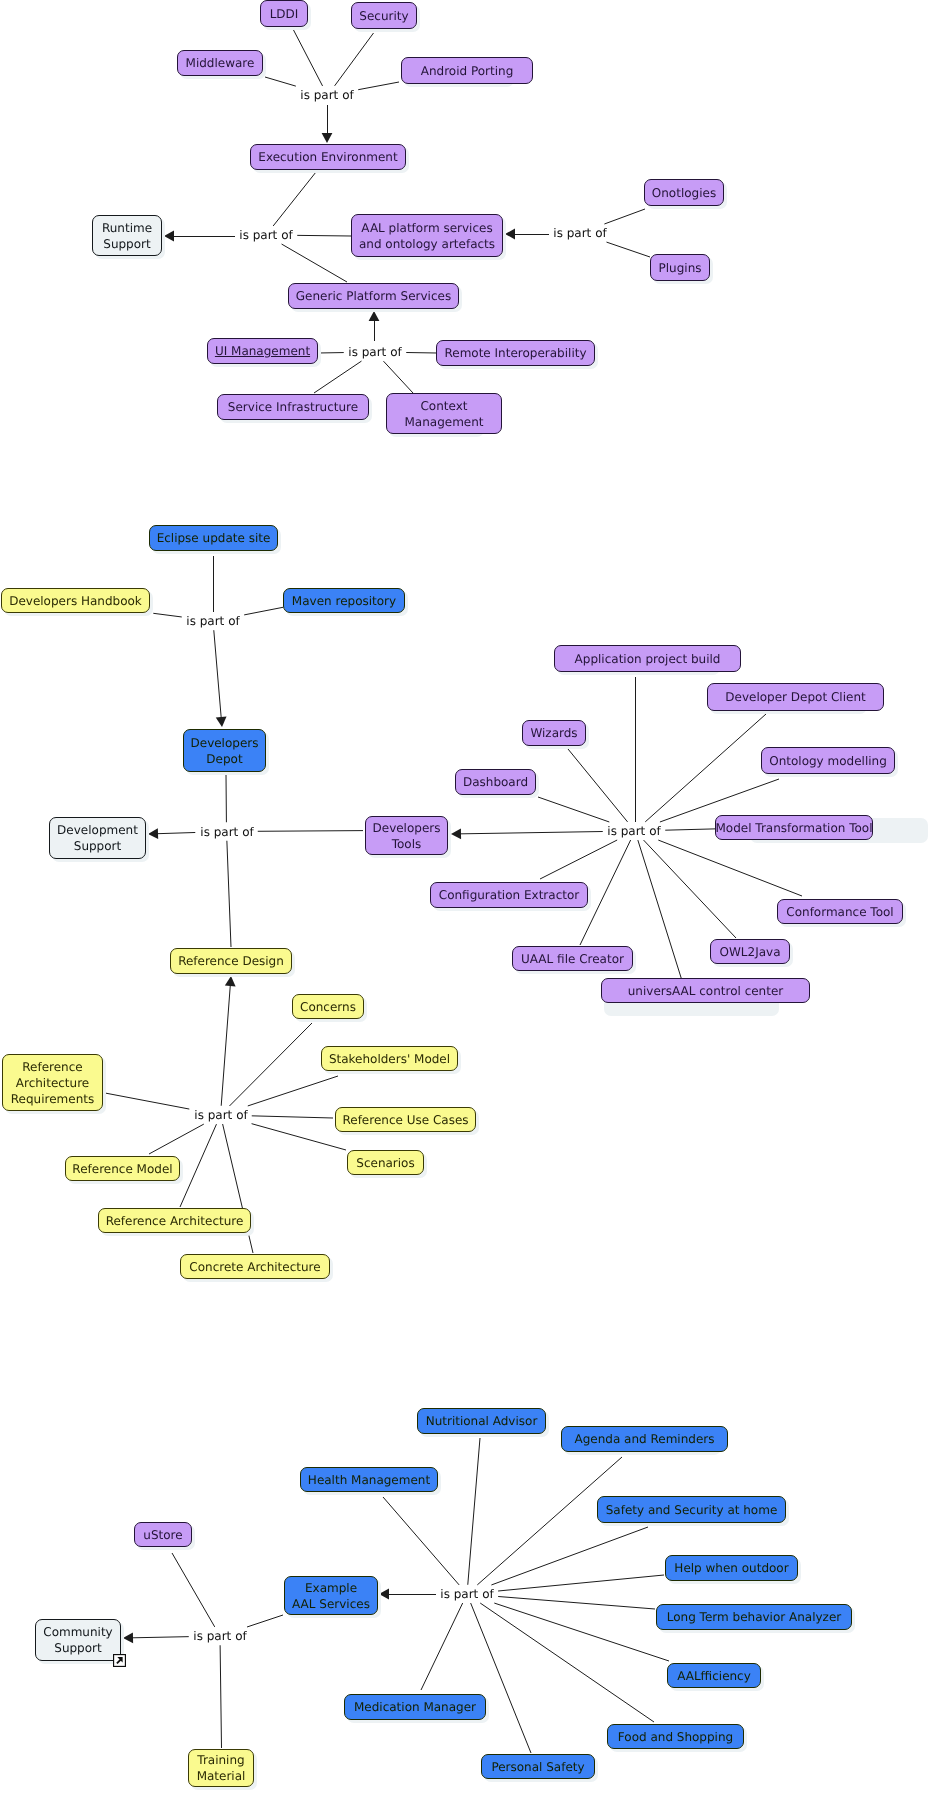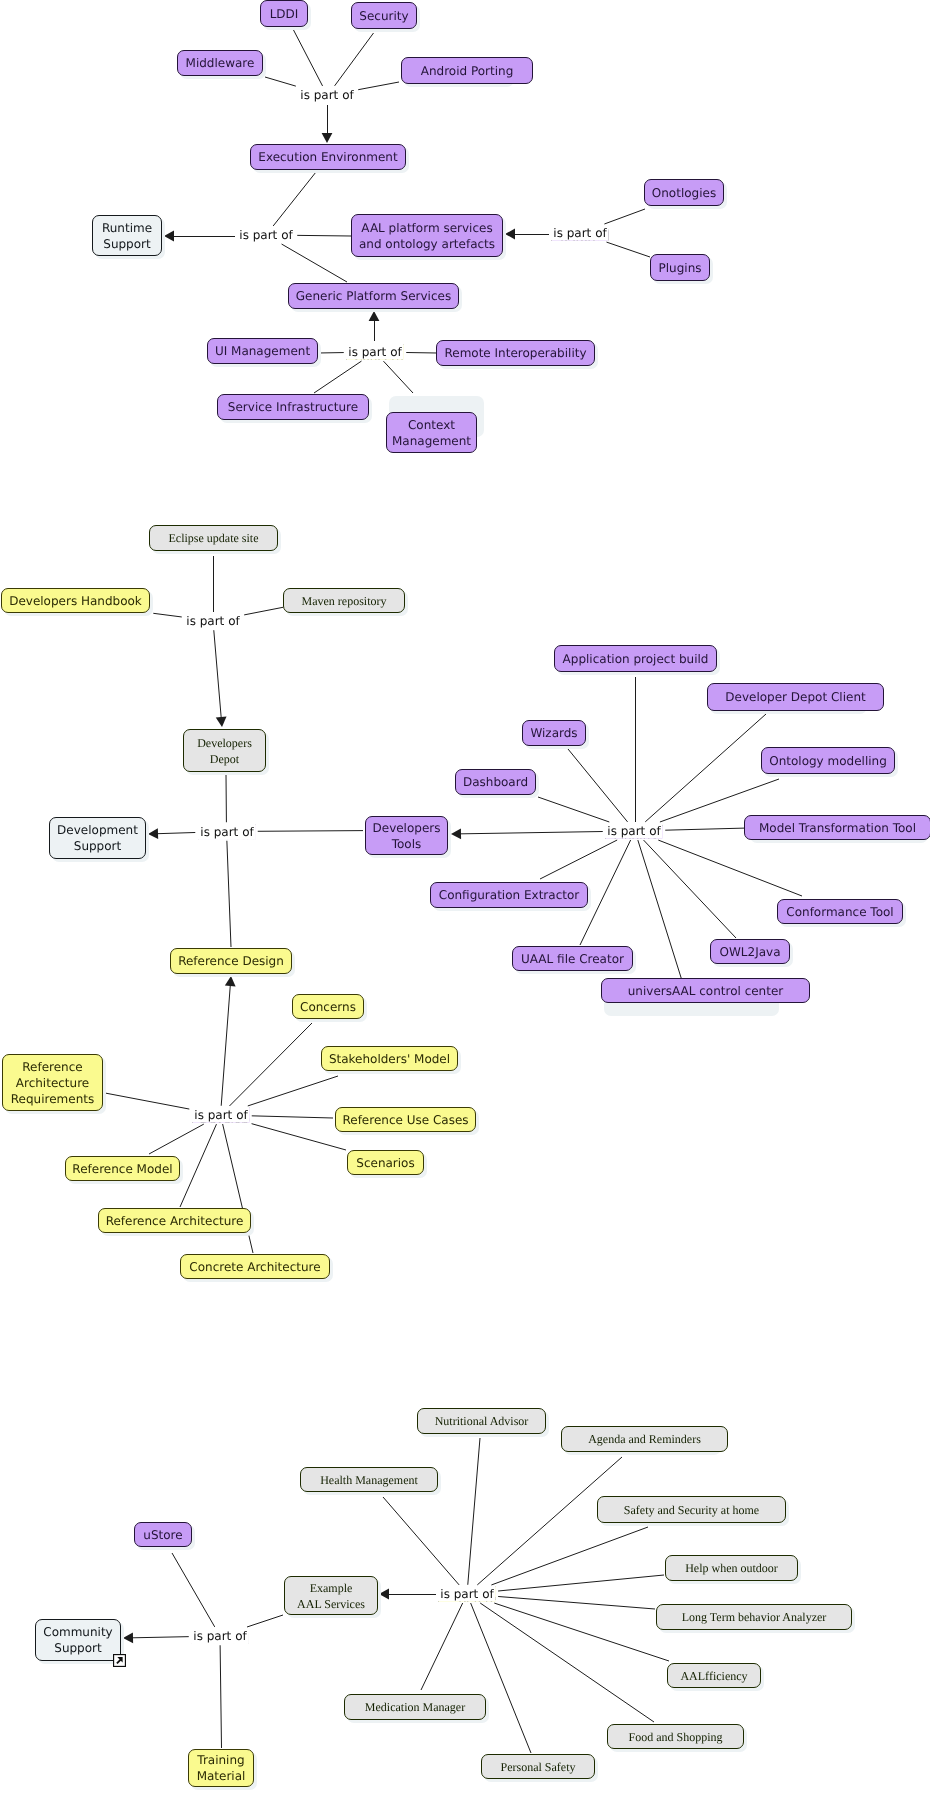--- a/index.html
+++ b/index.html
@@ -7,21 +7,21 @@
   body{width:930px;height:1795px;position:relative;overflow:hidden;
        font-family:"DejaVu Sans",sans-serif;
        -webkit-font-smoothing:antialiased;text-rendering:geometricPrecision;}
   #map{position:absolute;left:0;top:0;width:930px;height:1795px;background:#ffffff;}
   #links{position:absolute;left:0;top:0;width:930px;height:1795px;}
   .node{position:absolute;box-sizing:border-box;will-change:transform;transform:translateZ(0);border:1px solid #241438;border-radius:7px;
         display:flex;align-items:center;justify-content:center;text-align:center;
         font-size:12px;line-height:16px;color:#241438;white-space:pre;z-index:5;}
   .shadow{position:absolute;border-radius:7px;background:#edf2f4;z-index:3;}
   .c-purple{background:#c79cf6;border-color:#241438;color:#241438;}
-  .c-green {background:#e5e5e5;border-color:#1d2b00;color:#132000;font-family:Liberation Serif, serif;}
+  .c-green {background:#3b82f6;border-color:#1d2b00;color:#132000;}
   .c-yellow{background:#fafa8f;border-color:#3a3a05;color:#2b2b05;}
   .c-blue  {background:#edf2f4;border-color:#15191c;color:#11161a;}
   .hub{position:absolute;will-change:transform;font-size:12px;line-height:15px;color:#101010;background:#fff;
        white-space:nowrap;z-index:6;padding:0 2px;}
   .extlink{position:absolute;z-index:8;}
 </style>
 </head>
 <body>
 
 <div id="map">
@@ -134,55 +134,55 @@
     <div class="shadow" style="left: 354px; top: 217px; width: 152px; height: 43px;"></div>
     <div class="node c-purple" style="left: 351px; top: 214px; width: 152px; height: 43px;">AAL platform services
 and ontology artefacts</div>
     <div class="shadow" style="left: 647px; top: 182px; width: 80px; height: 27px;"></div>
     <div class="node c-purple" style="left: 644px; top: 179px; width: 80px; height: 27px;">Onotlogies</div>
     <div class="shadow" style="left: 653px; top: 257px; width: 60px; height: 27px;"></div>
     <div class="node c-purple" style="left: 650px; top: 254px; width: 60px; height: 27px;">Plugins</div>
     <div class="shadow" style="left: 291px; top: 286px; width: 171px; height: 26px;"></div>
     <div class="node c-purple" style="left: 288px; top: 283px; width: 171px; height: 26px;">Generic Platform Services</div>
     <div class="shadow" style="left: 210px; top: 341px; width: 111px; height: 26px;"></div>
-    <div class="node c-purple" style="left: 207px; top: 338px; width: 111px; height: 26px;">UI Management</div>
+    <div class="node c-purple" style="left: 207px; top: 338px; width: 111px; height: 26px; text-decoration: underline;">UI Management</div>
     <div class="shadow" style="left: 439px; top: 343px; width: 159px; height: 26px;"></div>
     <div class="node c-purple" style="left: 436px; top: 340px; width: 159px; height: 26px;">Remote Interoperability</div>
     <div class="shadow" style="left: 220px; top: 397px; width: 152px; height: 26px;"></div>
     <div class="node c-purple" style="left: 217px; top: 394px; width: 152px; height: 26px;">Service Infrastructure</div>
     <div class="shadow" style="left: 389px; top: 396px; width: 95px; height: 41px;"></div>
-    <div class="node c-purple" style="left: 386px; top: 412px; width: 91px; height: 41px;">Context
+    <div class="node c-purple" style="left: 386px; top: 393px; width: 116px; height: 41px;">Context
 Management</div>
     <div class="shadow" style="left: 152px; top: 528px; width: 129px; height: 26px;"></div>
     <div class="node c-green" style="left: 149px; top: 525px; width: 129px; height: 26px;">Eclipse update site</div>
     <div class="shadow" style="left: 4px; top: 591px; width: 149px; height: 25px;"></div>
     <div class="node c-yellow" style="left: 1px; top: 588px; width: 149px; height: 25px;">Developers Handbook</div>
     <div class="shadow" style="left: 286px; top: 591px; width: 122px; height: 25px;"></div>
     <div class="node c-green" style="left: 283px; top: 588px; width: 122px; height: 25px;">Maven repository</div>
     <div class="shadow" style="left: 186px; top: 732px; width: 83px; height: 43px;"></div>
     <div class="node c-green" style="left: 183px; top: 729px; width: 83px; height: 43px;">Developers
 Depot</div>
     <div class="shadow" style="left: 52px; top: 820px; width: 97px; height: 42px;"></div>
     <div class="node c-blue" style="left: 49px; top: 817px; width: 97px; height: 42px;">Development
 Support</div>
     <div class="shadow" style="left: 368px; top: 819px; width: 83px; height: 39px;"></div>
     <div class="node c-purple" style="left: 365px; top: 816px; width: 83px; height: 39px;">Developers
 Tools</div>
     <div class="shadow" style="left: 557px; top: 648px; width: 163px; height: 27px;"></div>
-    <div class="node c-purple" style="left: 554px; top: 645px; width: 163px; height: 27px;">Application project build</div>
+    <div class="node c-purple" style="left: 554px; top: 645px; width: 187px; height: 27px;">Application project build</div>
     <div class="shadow" style="left: 710px; top: 686px; width: 157px; height: 28px;"></div>
     <div class="node c-purple" style="left: 707px; top: 683px; width: 177px; height: 28px;">Developer Depot Client</div>
     <div class="shadow" style="left: 525px; top: 723px; width: 64px; height: 26px;"></div>
     <div class="node c-purple" style="left: 522px; top: 720px; width: 64px; height: 26px;">Wizards</div>
     <div class="shadow" style="left: 764px; top: 750px; width: 134px; height: 27px;"></div>
     <div class="node c-purple" style="left: 761px; top: 747px; width: 134px; height: 27px;">Ontology modelling</div>
     <div class="shadow" style="left: 458px; top: 772px; width: 81px; height: 26px;"></div>
     <div class="node c-purple" style="left: 455px; top: 769px; width: 81px; height: 26px;">Dashboard</div>
     <div class="shadow" style="left: 750px; top: 818px; width: 178px; height: 25px;"></div>
-    <div class="node c-purple" style="left: 744px; top: 815px; width: 187px; height: 25px;">Model Transformation Tool</div>
+    <div class="node c-purple" style="left: 715px; top: 815px; width: 158px; height: 25px;">Model Transformation Tool</div>
     <div class="shadow" style="left: 433px; top: 885px; width: 158px; height: 26px;"></div>
     <div class="node c-purple" style="left: 430px; top: 882px; width: 158px; height: 26px;">Configuration Extractor</div>
     <div class="shadow" style="left: 780px; top: 902px; width: 126px; height: 25px;"></div>
     <div class="node c-purple" style="left: 777px; top: 899px; width: 126px; height: 25px;">Conformance Tool</div>
     <div class="shadow" style="left: 713px; top: 942px; width: 80px; height: 25px;"></div>
     <div class="node c-purple" style="left: 710px; top: 939px; width: 80px; height: 25px;">OWL2Java</div>
     <div class="shadow" style="left: 515px; top: 949px; width: 121px; height: 25px;"></div>
     <div class="node c-purple" style="left: 512px; top: 946px; width: 121px; height: 25px;">UAAL file Creator</div>
     <div class="shadow" style="left: 604px; top: 991px; width: 175px; height: 25px;"></div>
     <div class="node c-purple" style="left: 601px; top: 946px; width: 209px; height: 25px; margin-top: 32px;">universAAL control center</div>

